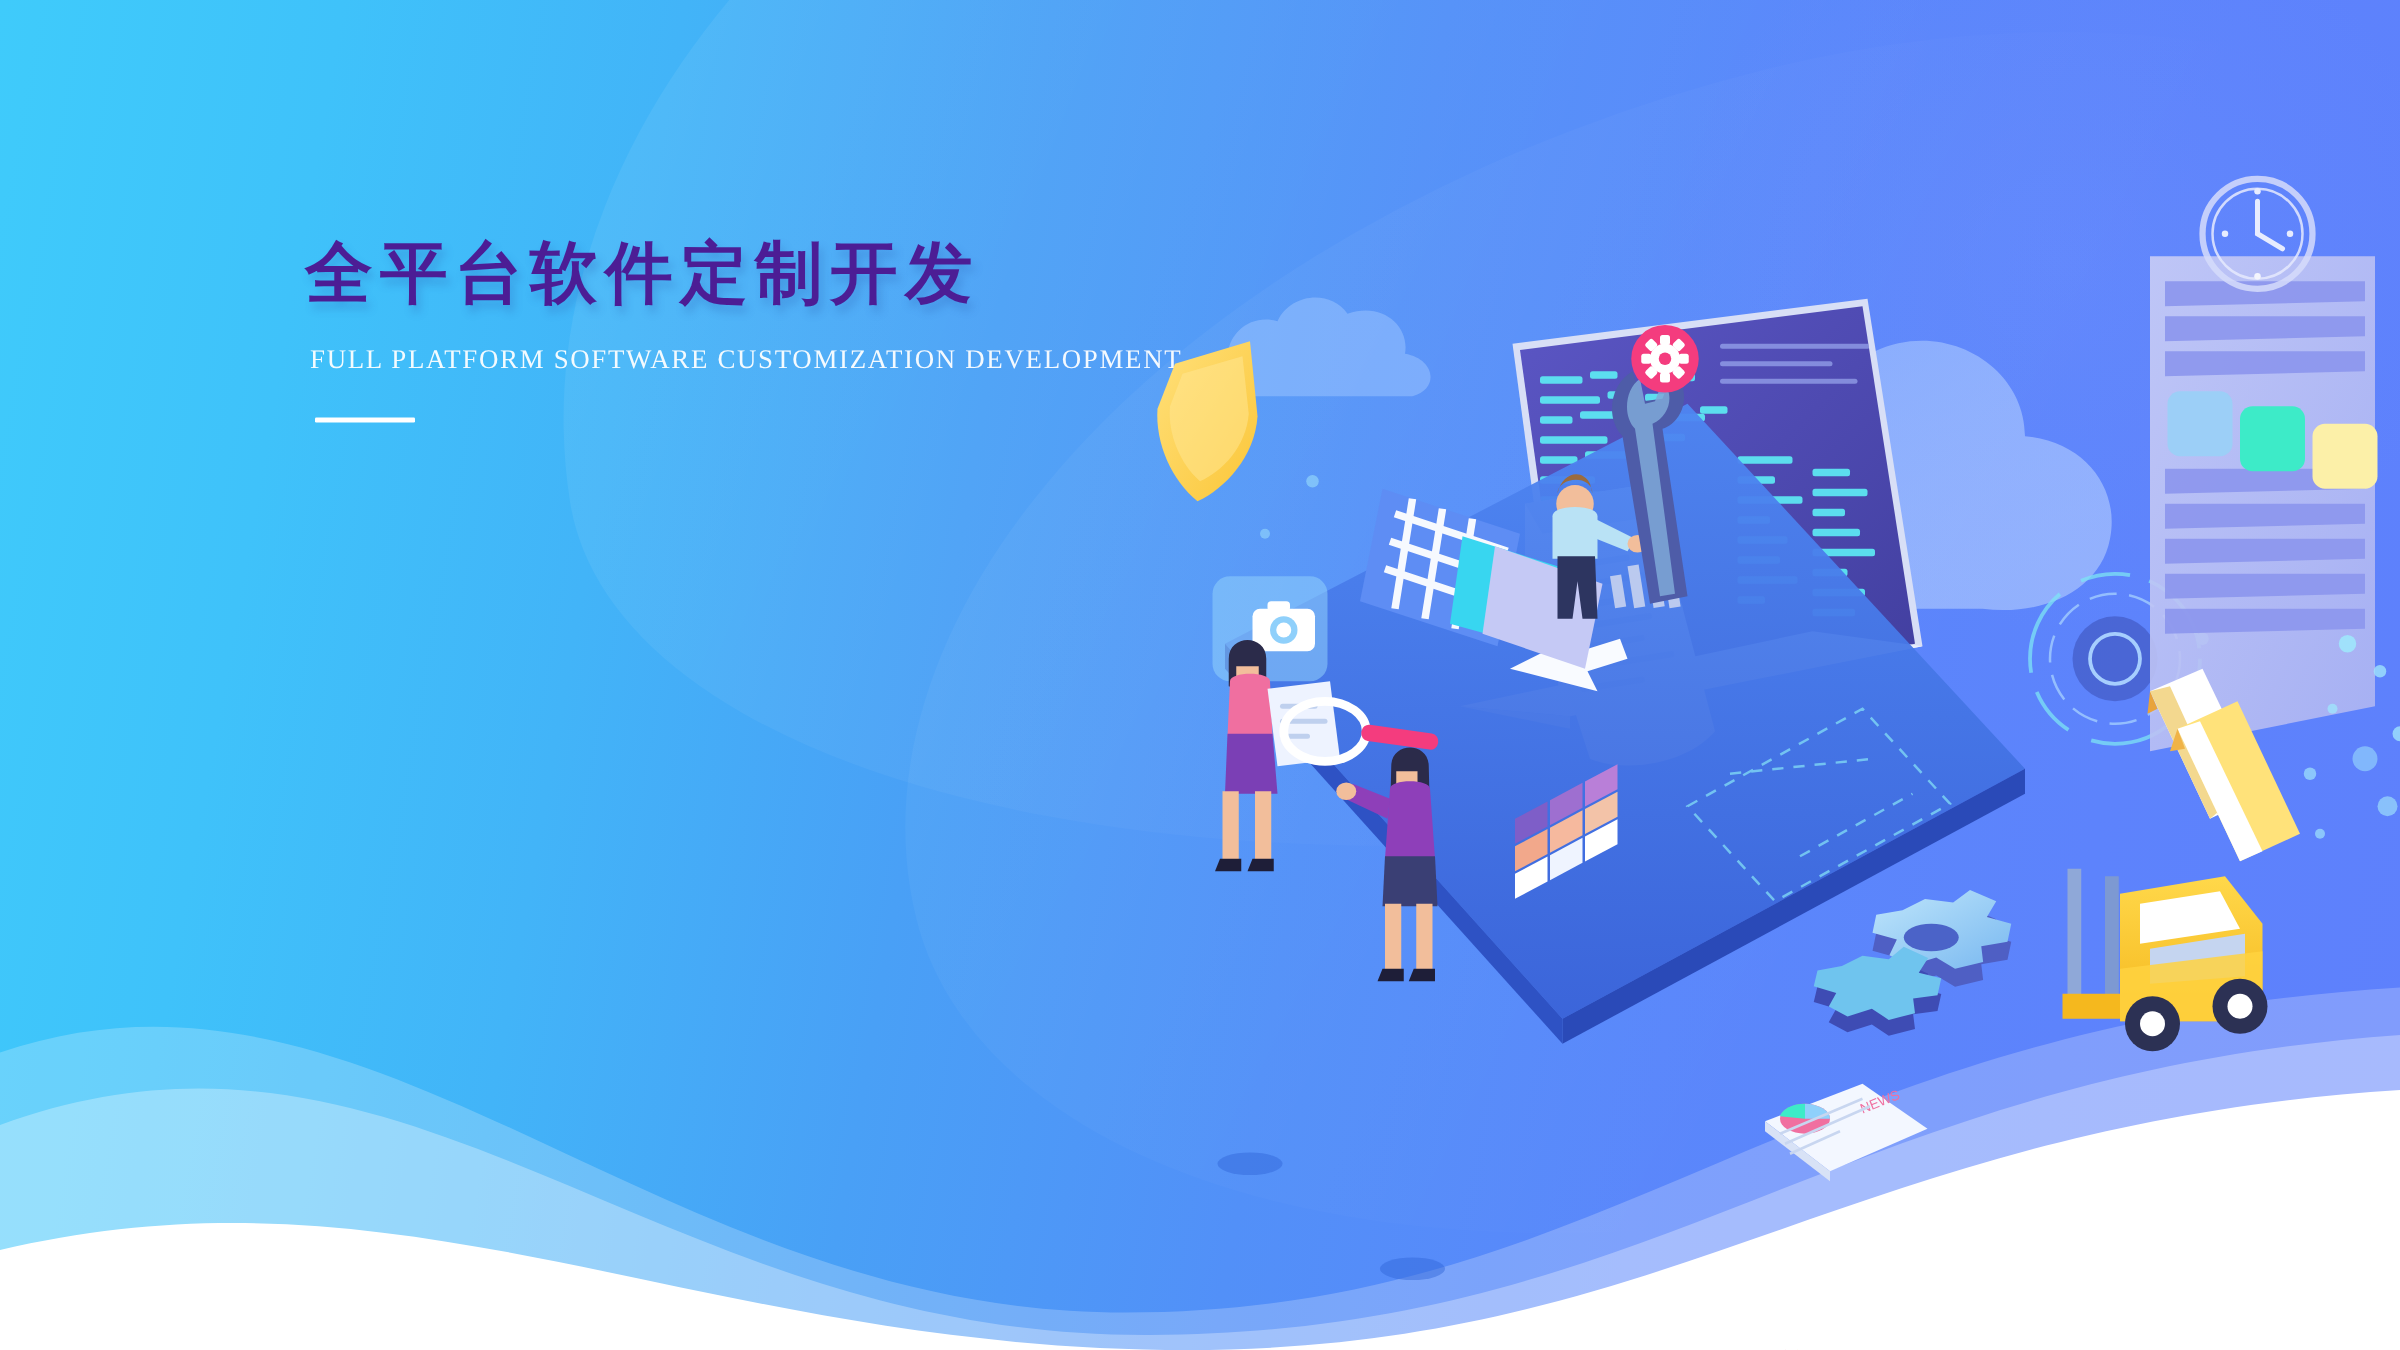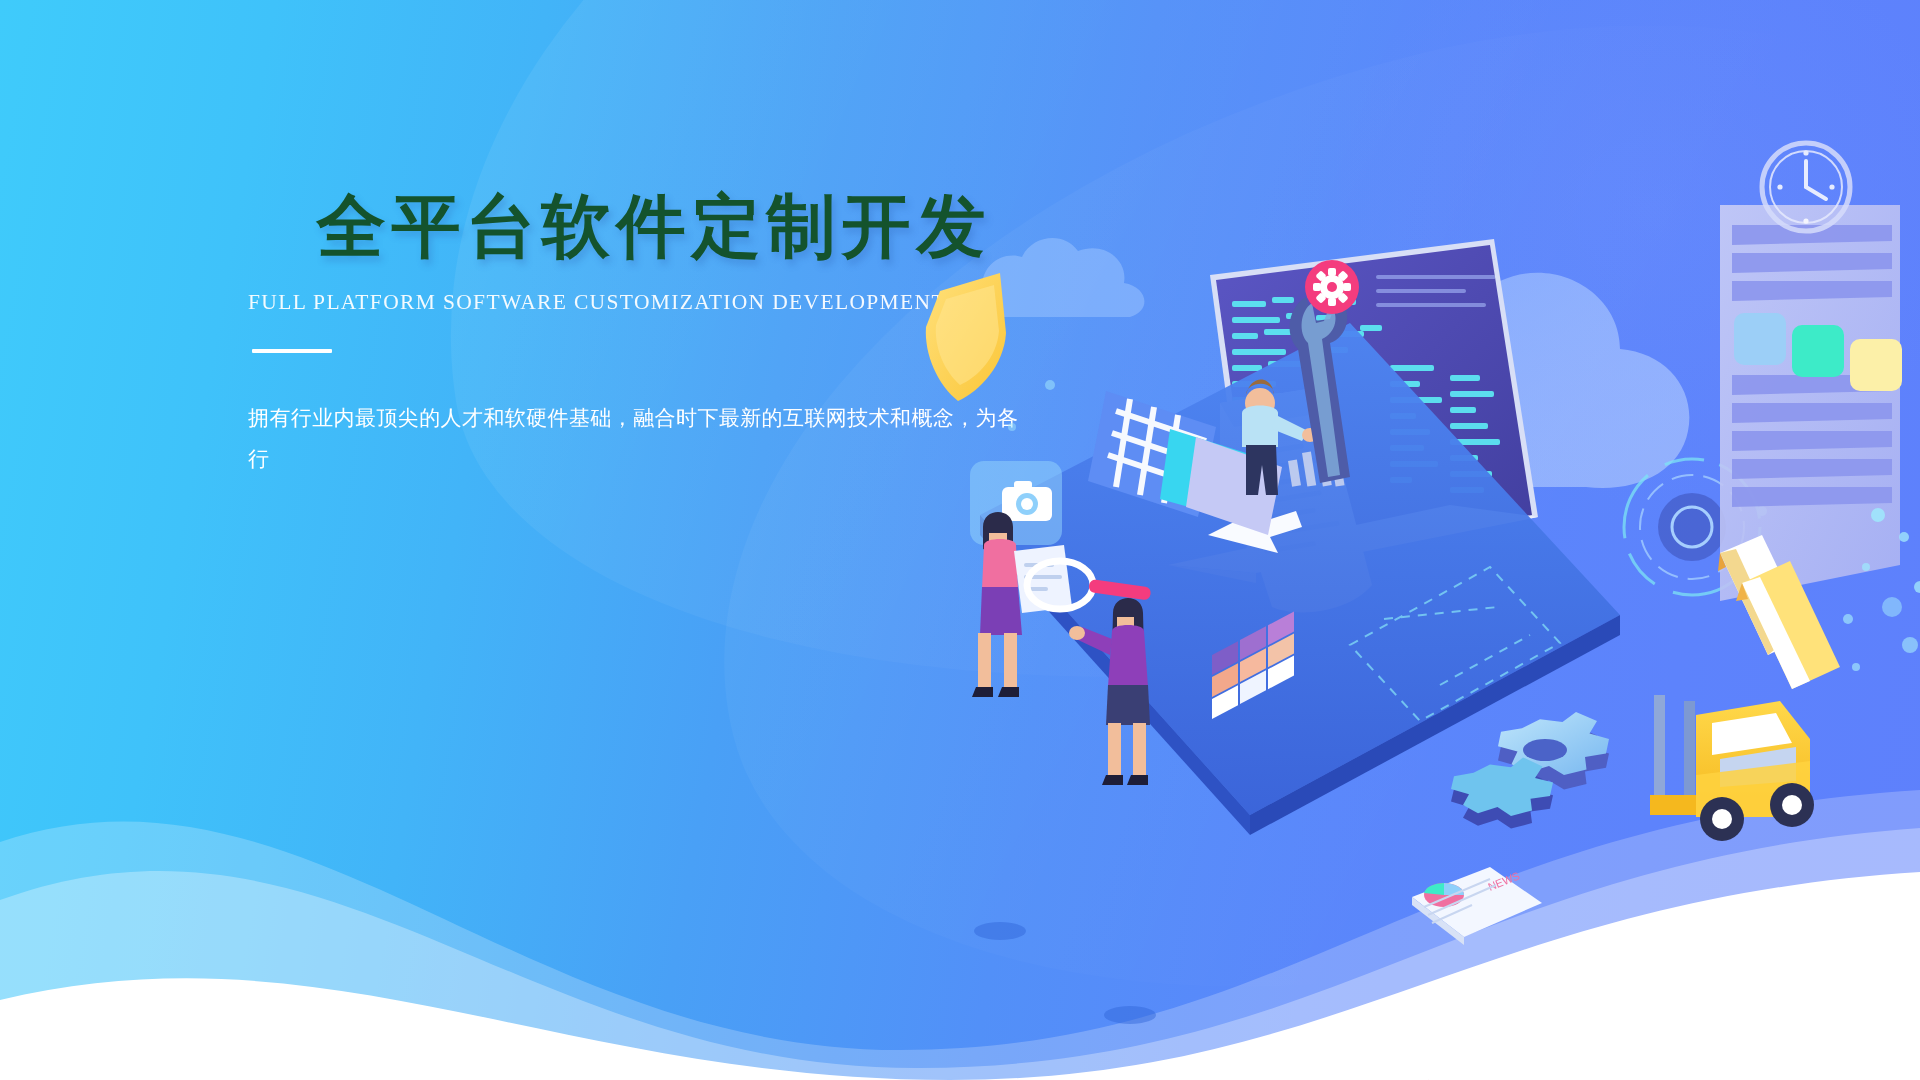--- a/index.html
+++ b/index.html
@@ -61,28 +61,27 @@
 
   
   .copy {
     position: absolute;
     left: 244px;
     top: 192px;
     width: 820px;
   }
   .headline {
     margin: 0;
-    font-size: 69px;
+    font-size: 54px;
     line-height: 1.02;
     font-weight: 700;
-    color: #14532d;
+    color: #4c1d95;
     letter-spacing: 6px;
     text-shadow: 3px 5px 7px rgba(40, 90, 175, 0.28);
     white-space: nowrap;
-    text-align: center;
   }
   .subhead {
     margin: 28px 0 0 4px;
     font-family: "Liberation Serif", serif;
     font-size: 21.5px;
     letter-spacing: 1.35px;
     color: #ffffff;
     opacity: 0.94;
     white-space: nowrap;
   }
@@ -129,21 +128,20 @@
       <path d="M0,150 C330,30 520,320 920,318 C1330,316 1470,110 1920,78 L1920,330 L0,330 Z" fill="#ffffff" opacity="0.30"></path>
       <path d="M0,250 C330,172 560,330 950,330 C1340,330 1480,150 1920,122 L1920,330 L0,330 Z" fill="#ffffff" opacity="1"></path>
     </svg>
   </div>
 
   <div class="copy">
     <h1 class="headline">全平台软件定制开发</h1>
     <div class="subhead">FULL PLATFORM SOFTWARE CUSTOMIZATION DEVELOPMENT</div>
     <div class="rule"></div>
     <p class="blurb">
-      <span>拥有行业内最顶尖的人才和软硬件基础，融合时下最新的互联网技术和概念，为各行</span>
     </p>
   </div>
 
   <div class="art">
     <svg viewBox="0 0 900 700">
       <defs>
         <linearGradient id="gCloudBig" x1="0" y1="0" x2="1" y2="1">
           <stop offset="0%" stop-color="#8FB4FF" stop-opacity="0.85"></stop>
           <stop offset="100%" stop-color="#CFE3FF" stop-opacity="0.55"></stop>
         </linearGradient>

